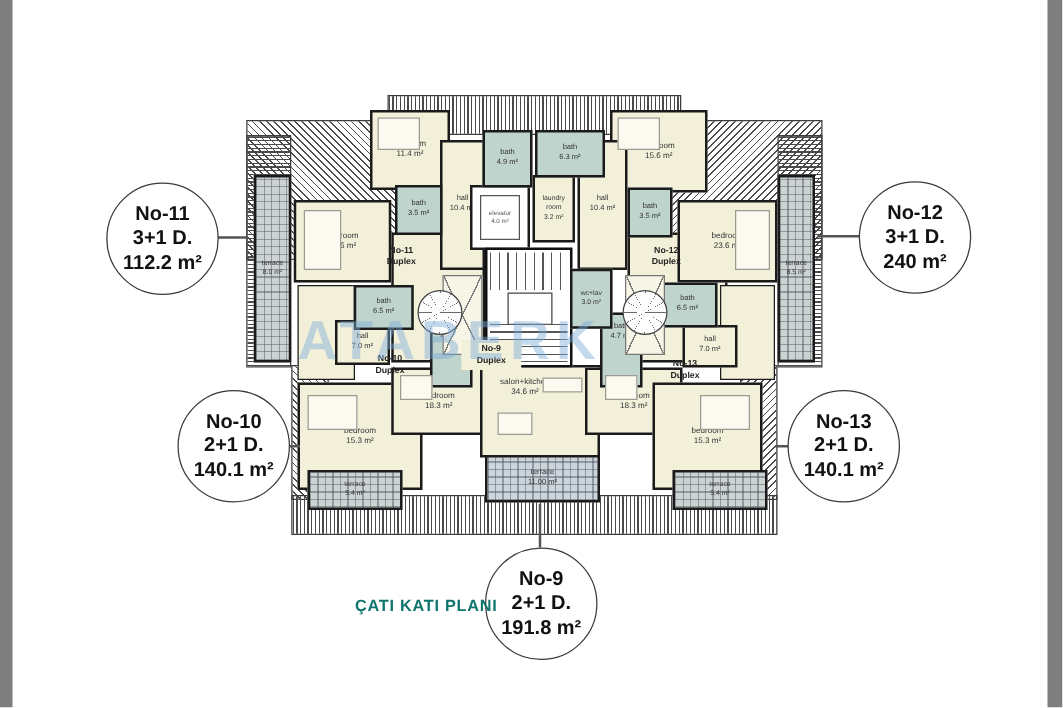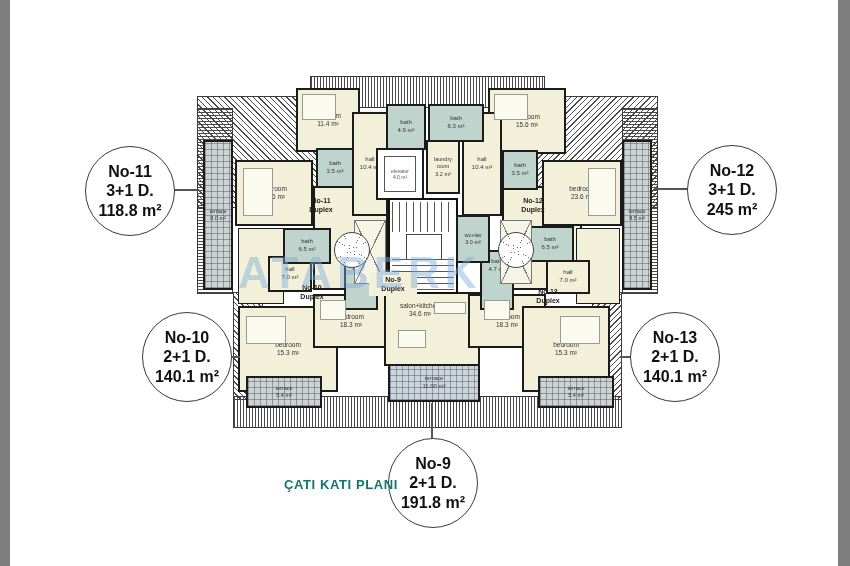--- a/index.html
+++ b/index.html
@@ -303,26 +303,26 @@
 
   <div class="leader" style="left:172px;top:189px;width:26px;height:1.5px;"></div>
   <div class="leader" style="left:654px;top:188px;width:34px;height:1.5px;"></div>
   <div class="leader" style="left:228px;top:356px;width:12px;height:1.5px;"></div>
   <div class="leader" style="left:620px;top:356px;width:11px;height:1.5px;"></div>
   <div class="leader" style="left:431px;top:403px;width:1.5px;height:35px;"></div>
 
   <div class="callout" style="left:85px;top:146px;">
     <span>No-11</span>
     <span>3+1 D.</span>
-    <span>118.8 m²</span>
+    <span>112.2 m²</span>
   </div>
   <div class="callout" style="left:687px;top:145px;">
     <span>No-12</span>
     <span>3+1 D.</span>
-    <span>245 m²</span>
+    <span>240 m²</span>
   </div>
   <div class="callout" style="left:142px;top:312px;">
     <span>No-10</span>
     <span>2+1 D.</span>
     <span>140.1 m²</span>
   </div>
   <div class="callout" style="left:630px;top:312px;">
     <span>No-13</span>
     <span>2+1 D.</span>
     <span>140.1 m²</span>

